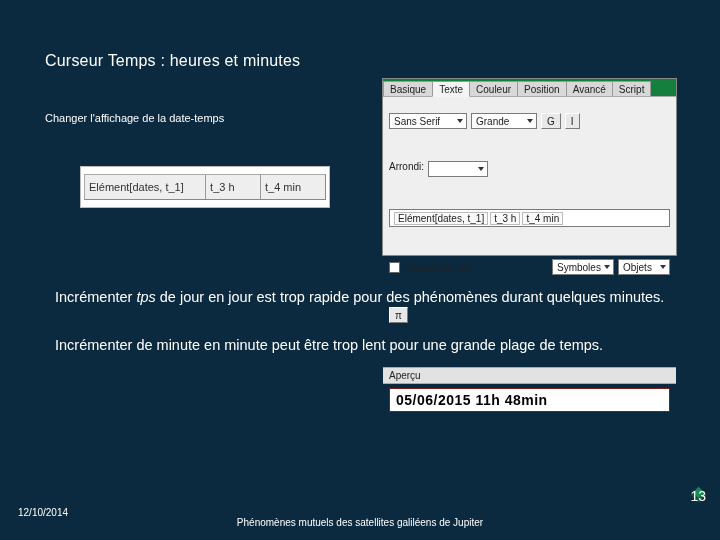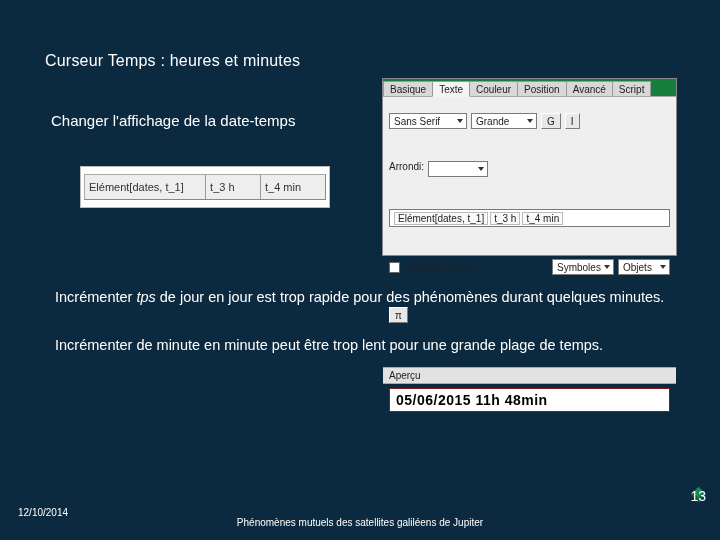--- a/index.html
+++ b/index.html
@@ -1,21 +1,21 @@
 <!DOCTYPE html>
 <html><head>
 <meta charset="utf-8">
 <style>
   * { box-sizing: border-box; margin: 0; padding: 0; }
   html, body { width: 720px; height: 540px; font-family: Arial, Helvetica, sans-serif; }
   body { background: #0c2a3f; color: #fff; position: relative; overflow: hidden; }
 
   .slide { position: absolute; inset: 0; }
   .title { position: absolute; left: 45px; top: 52px; font-size: 16px; letter-spacing: 0.2px; }
-  .subtitle { position: absolute; left: 51px; top: 112px; font-size: 15px; }
+  .subtitle { position: absolute; left: 45px; top: 112px; font-size: 11px; }
 
   .panel-left { position: absolute; left: 80px; top: 166px; width: 250px; height: 42px; background: #fff; border: 1px solid #bbb; display:flex; align-items:center; padding: 3px; }
   .panel-left .inset { display:flex; gap:0; background:#e6e6e6; width:100%; height:26px; border:1px solid #888; border-top-color:#aaa; border-left-color:#aaa; align-items:center; }
   .panel-left .seg { font-size:11px; color:#333; display:flex; align-items:center; height:100%; padding:0 4px; border-right:1px solid #999; background:#eee; }
   .panel-left .seg:last-child { border-right:none; }
 
   .panel-right { position: absolute; left: 382px; top: 78px; width: 295px; height: 178px; background: #efefef; border: 1px solid #888; font-size: 10px; color:#222; }
   .tabs { display:flex; background:#15803d; border-bottom:1px solid #aaa; height:18px; align-items:flex-end; }
   .tab { padding: 2px 6px 1px; border:1px solid #999; border-bottom:none; background:#d8d8d8; margin-right:-1px; font-size:10px; color:#222; }
   .tab.active { background:#f4f4f4; position:relative; top:1px; border-bottom:1px solid #f4f4f4; }

